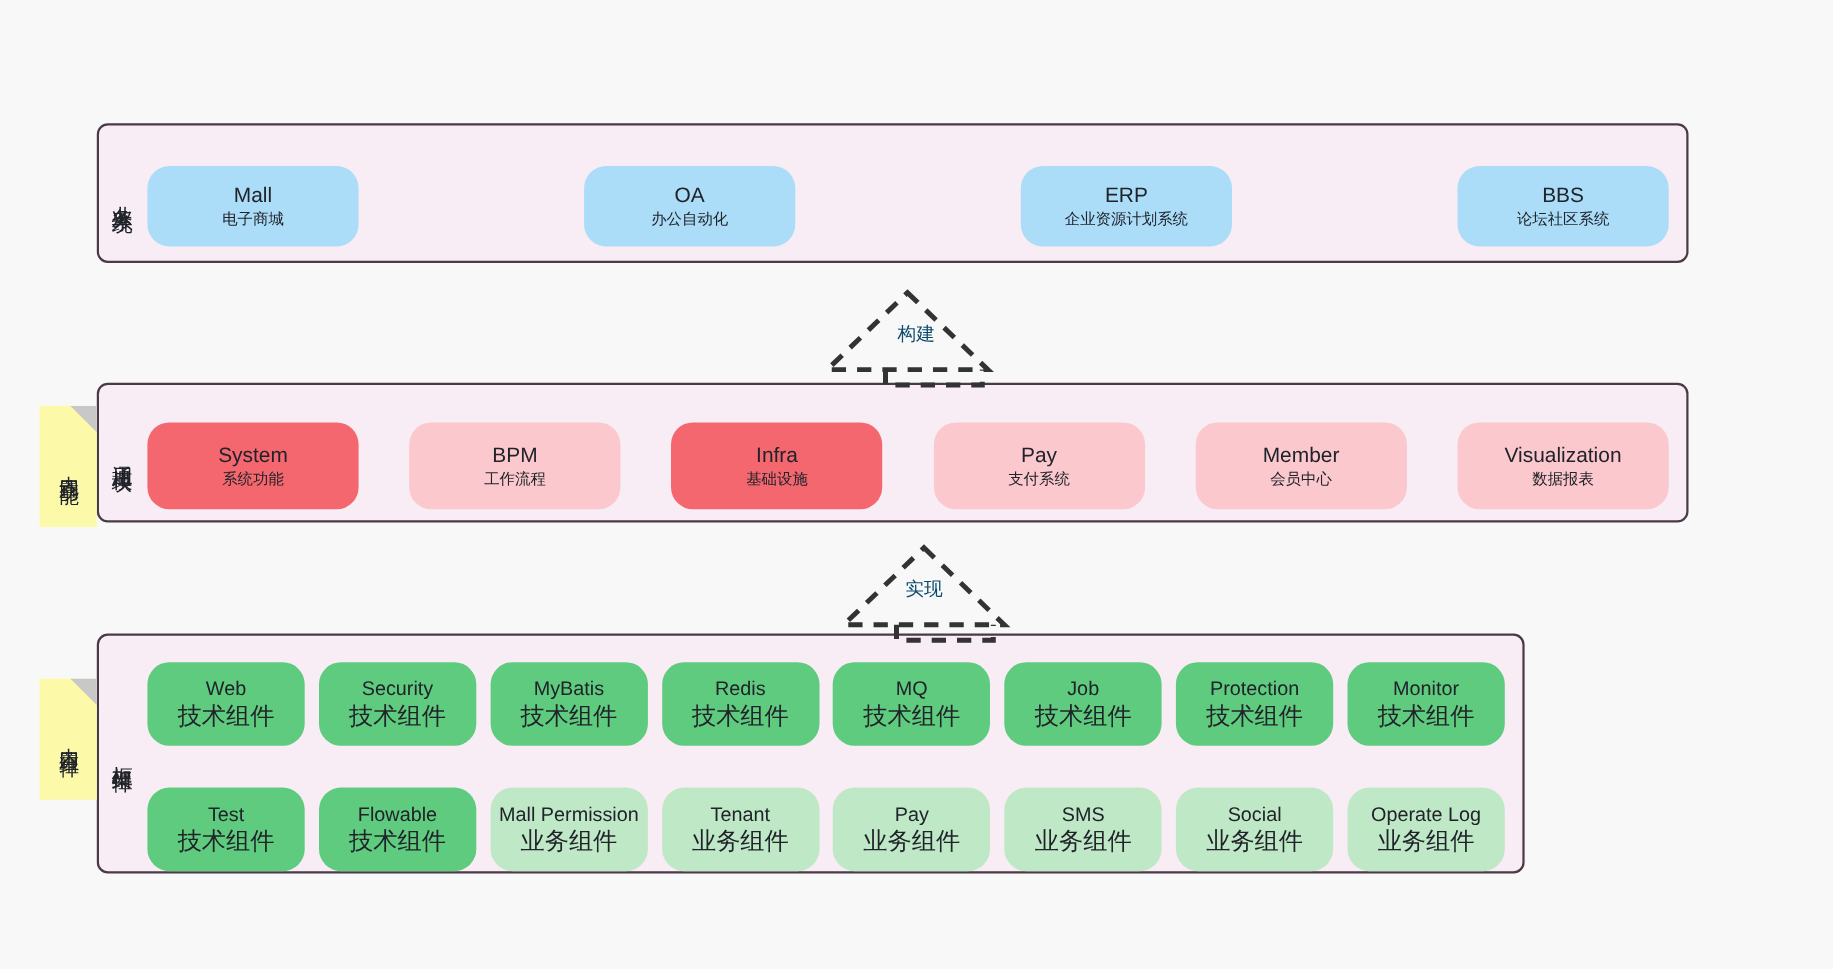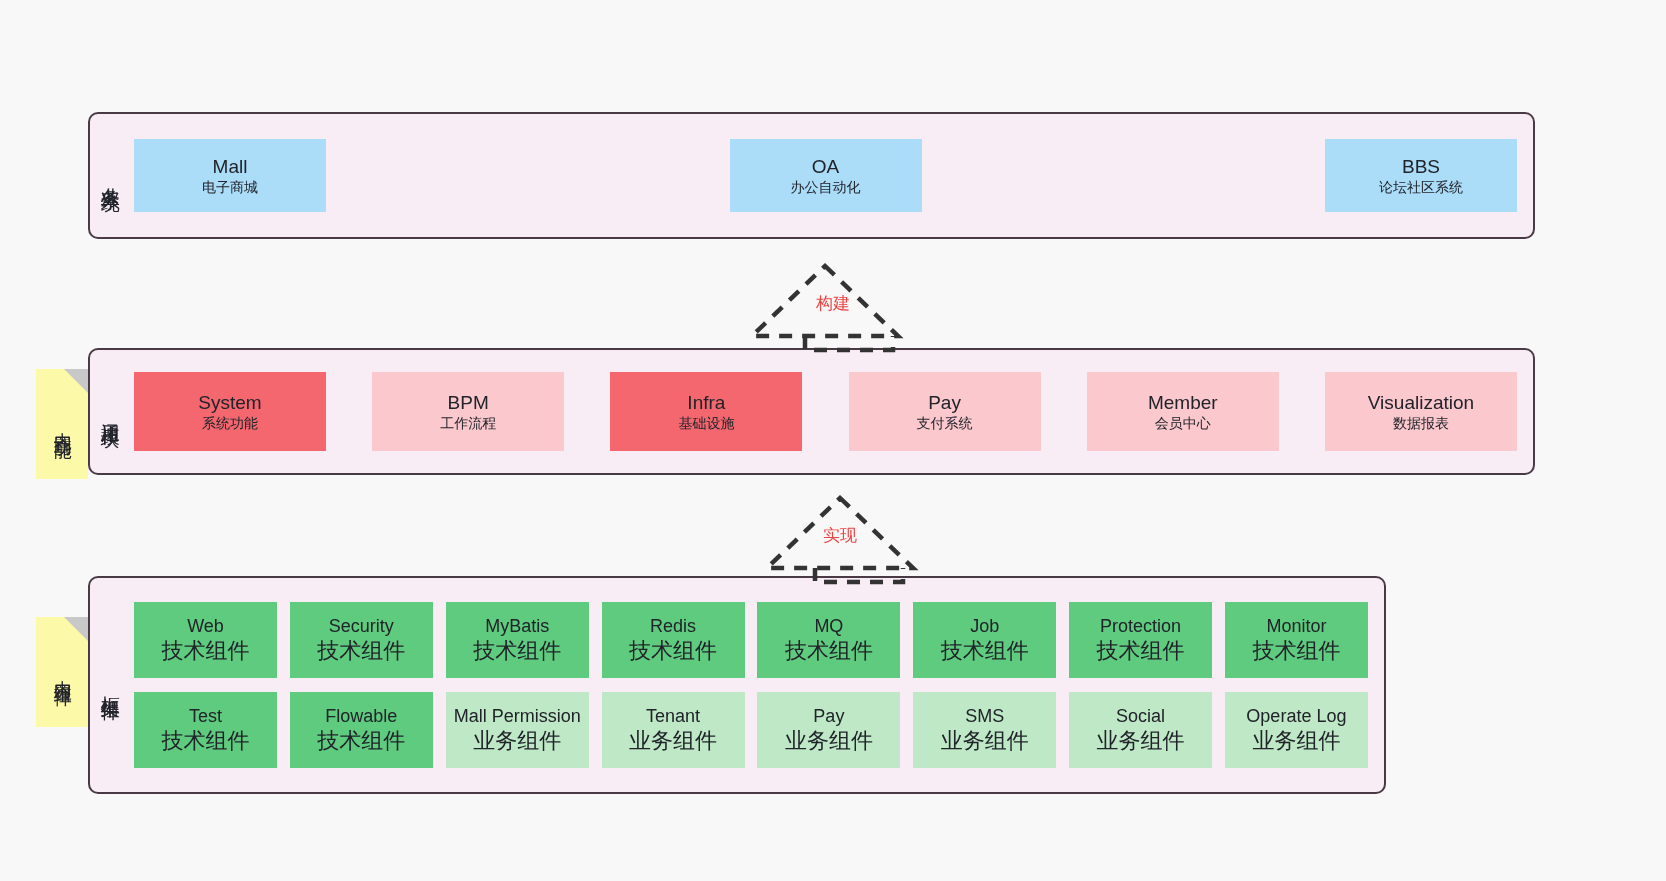--- a/index.html
+++ b/index.html
@@ -55,29 +55,30 @@
   }
   .row {
     display: flex;
     gap: 0;
     justify-content: space-between;
   }
 
   
   .card {
     box-sizing: border-box;
-    border-radius: 0;
+    border-radius: 20px;
     display: flex;
     flex-direction: column;
     align-items: center;
     justify-content: center;
     text-align: center;
     color: #20232A;
     line-height: 1.22;
     padding: 20px 6px;
+    margin-top: 24px;
   }
   .card .t1 { font-size: 19px; }
   .card .t2 { font-size: 14px; }
 
   .c-blue       { background: #ABDCF8; }
   .c-red        { background: #F4676F; }
   .c-pink       { background: #FBC8CE; }
   .c-green      { background: #5FCB7E; }
   .c-lightgreen { background: #BFE8C6; }
 
@@ -129,21 +130,21 @@
     border-left: 24px solid transparent;
   }
   #note-builtin-func { left: 36px; top: 369px; width: 52px; height: 110px; }
   #note-builtin-comp { left: 36px; top: 617px; width: 52px; height: 110px; }
 
   
   .arrow { position: absolute; z-index: 3; }
   .arrow-label {
     position: absolute;
     font-size: 17px;
-    color: #ef4444;
+    color: #0c4a6e;
     background: transparent;
     white-space: nowrap;
     z-index: 5;
   }
 </style>
 </head>
 <body>
 
 <div id="stage">
 
@@ -153,20 +154,24 @@
       <div class="row">
         <div class="card c-blue">
           <div class="t1">Mall</div>
           <div class="t2">电子商城</div>
         </div>
         <div class="card c-blue">
           <div class="t1">OA</div>
           <div class="t2">办公自动化</div>
         </div>
         <div class="card c-blue">
+          <div class="t1">ERP</div>
+          <div class="t2">企业资源计划系统</div>
+        </div>
+        <div class="card c-blue">
           <div class="t1">BBS</div>
           <div class="t2">论坛社区系统</div>
         </div>
       </div>
     </div>
   </div>
 
   <svg class="arrow" id="arrow-build" style="left:750px; top:258px; width:160px; height:95px;" viewBox="0 0 160 95">
 
     <polygon points="75,8 148,78 2,78" fill="none" stroke="#333333" stroke-width="4.5" stroke-dasharray="13,10" stroke-linecap="butt"></polygon>

